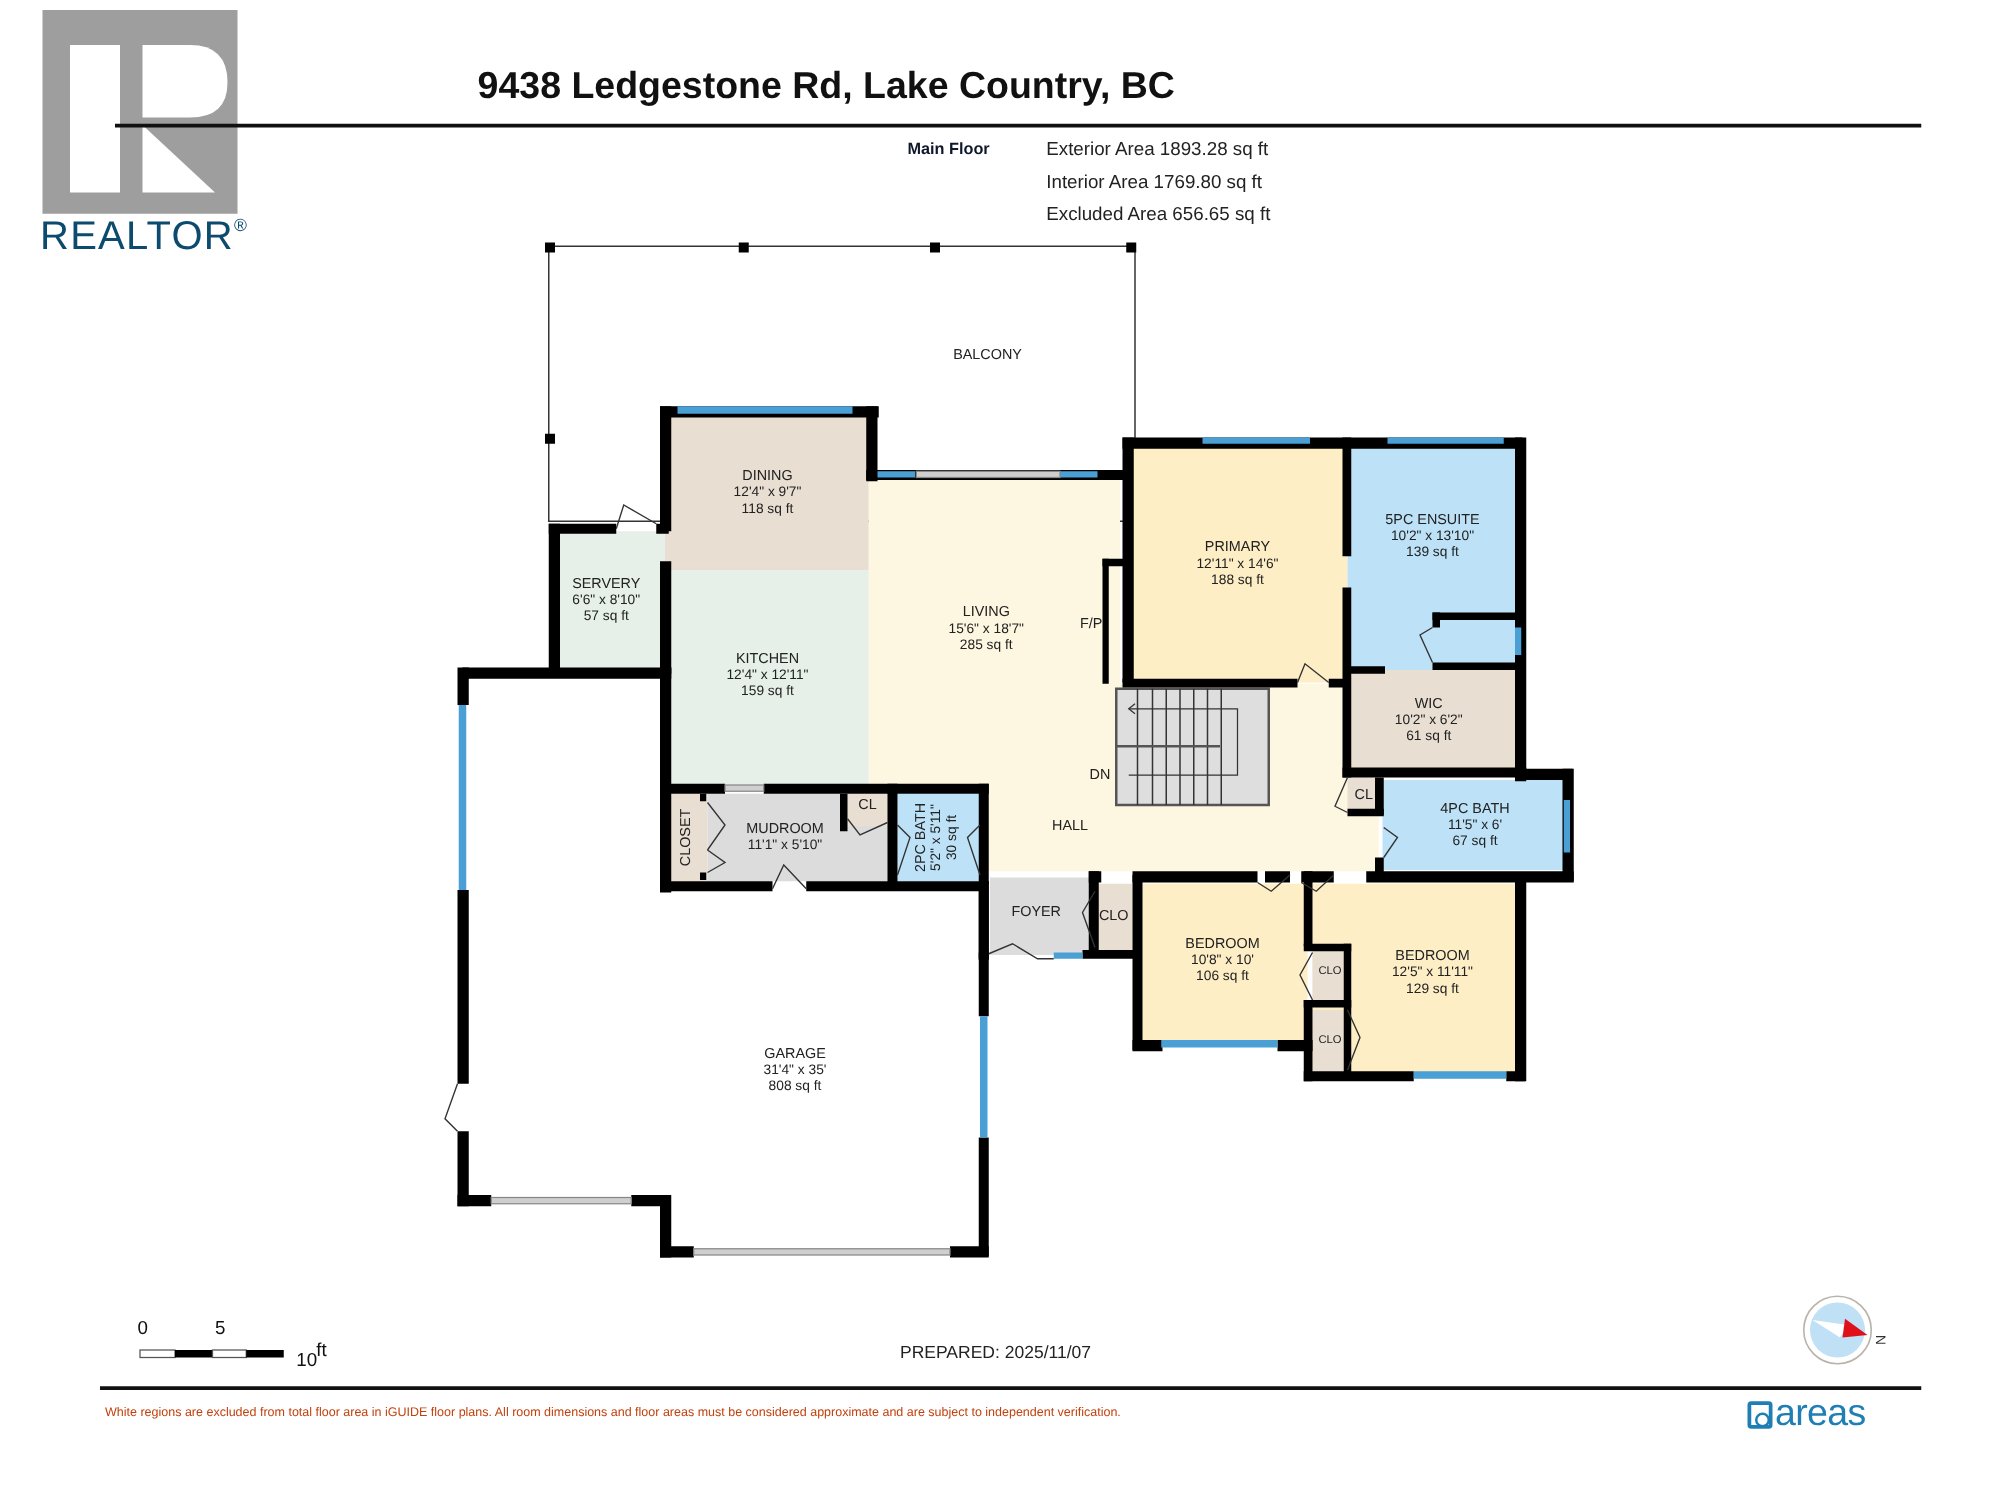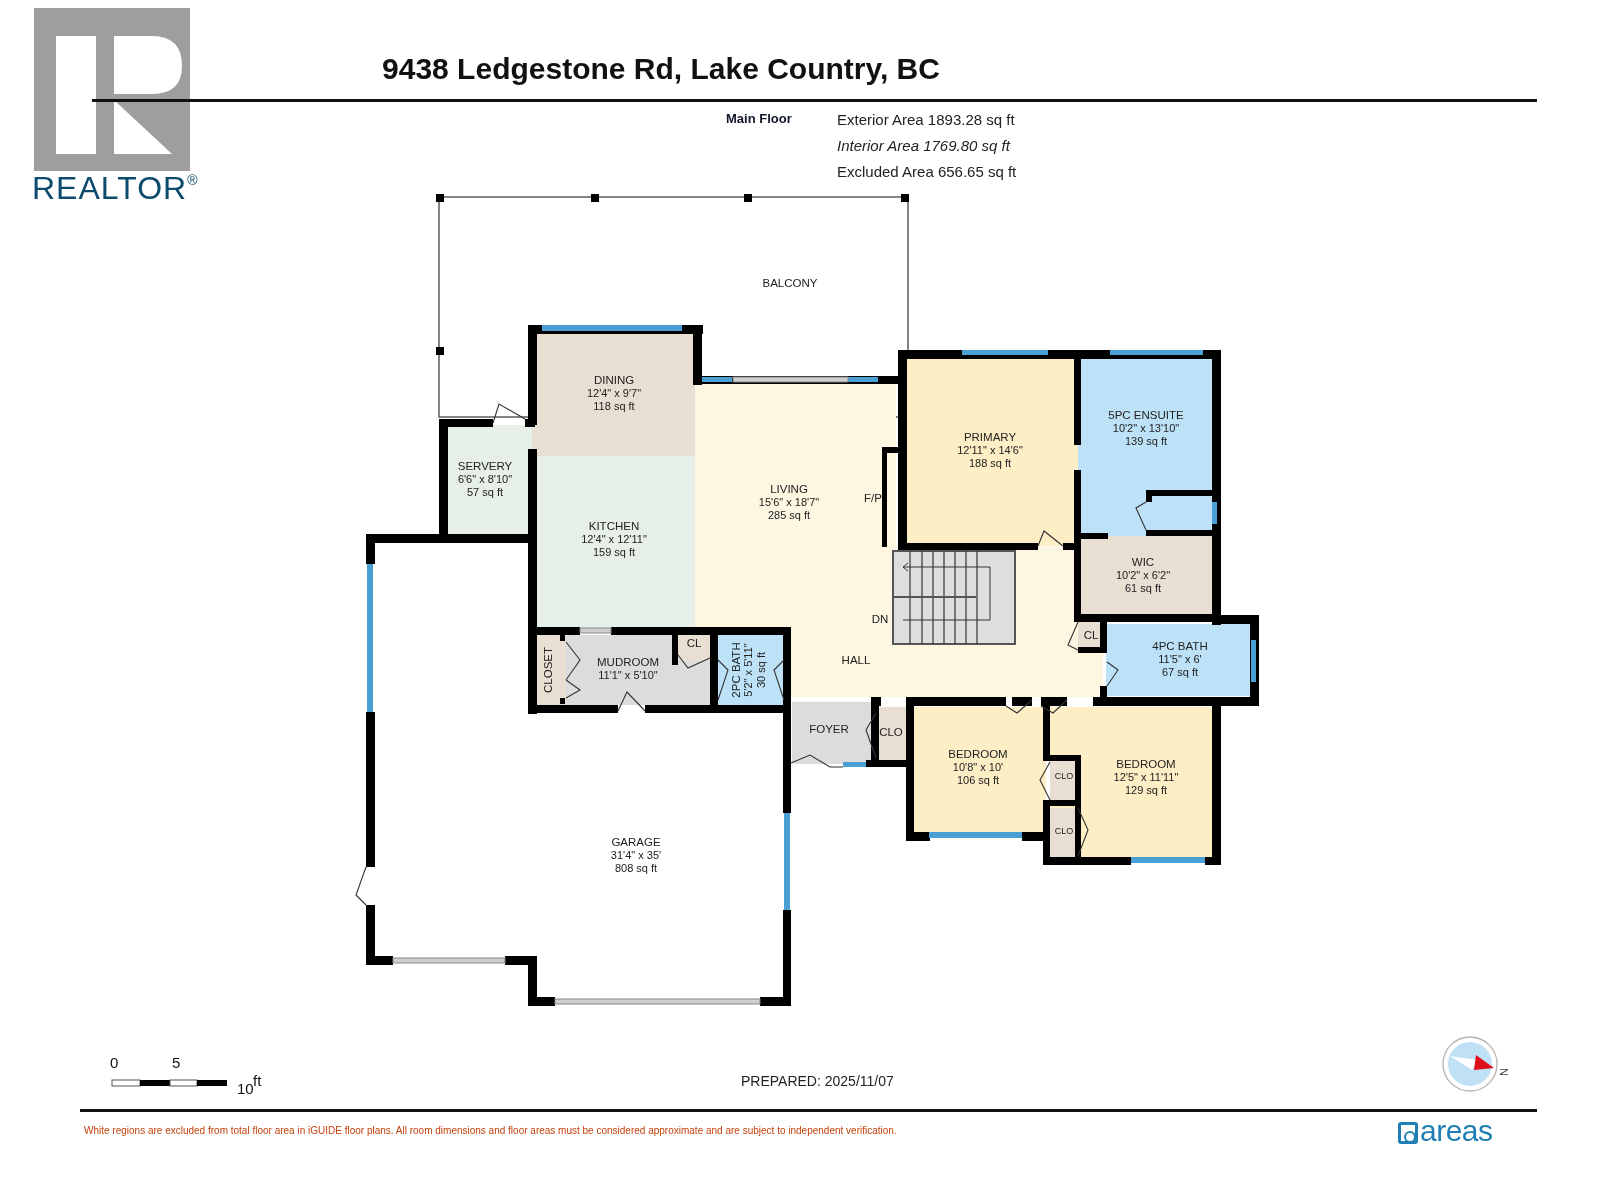--- a/index.html
+++ b/index.html
@@ -9,21 +9,21 @@
   .realtor-text { left: 32px; top: 170px; font-size: 32px; color: #0c4a6e; letter-spacing: 1px; font-family: "Liberation Sans", sans-serif; }
   .realtor-text sup { font-size: 14px; vertical-align: top; position: relative; top: 2px; }
   .title { left: 0; width: 1292px; top: 52px; text-align: center; font-size: 30px; font-weight: bold; color: #111; padding-left: 30px; box-sizing: border-box; }
   .rule { height: 3px; background: #111; }
   .floor-label { left: 726px; top: 111px; font-size: 13px; font-weight: bold; color: #0f172a; }
   .area-line { left: 824px; font-size: 15px; color: #222; margin-left: 13px; }
   svg.plan { position: absolute; left: 0; top: 0; }
   .room-label { font-family: "Liberation Sans", sans-serif; font-size: 11px; fill: #222; text-anchor: middle; }
   .room-name { font-size: 11.5px; }
   .scale-nums { font-size: 15px; color: #111; }
-  .prepared { left: 741px; top: 1073px; font-size: 14px; color: #222; }
+  .prepared { left: 720px; top: 1073px; font-size: 14px; color: #222; }
   .footnote { left: 84px; top: 1125px; font-size: 10px; color: #c2410c; }
   .iguide { left: 1398px; top: 1114px; font-size: 30px; color: #1f7fb4; font-family: "Liberation Sans", sans-serif; letter-spacing: -0.5px; }
   .iguide-box { display: inline-block; width: 20px; height: 22px; border: 3px solid #1f7fb4; border-radius: 3px; vertical-align: -3px; margin-right: 2px; box-sizing: border-box; position: relative; }
   .iguide-box::after { content: ""; position: absolute; left: 3px; top: 6px; width: 8px; height: 8px; border: 2px solid #1f7fb4; border-radius: 50%; }
 </style>
 </head>
 <body>
 
 <div class="abs realtor-logo">
   <svg width="156" height="163" viewBox="0 0 156 163">
@@ -32,21 +32,21 @@
     <polygon points="80,92 80,146 138,146" fill="#ffffff"></polygon>
   </svg>
 </div>
 <div class="abs realtor-text"><span>REALTOR</span><sup>®</sup></div>
 
 <div class="abs title">9438 Ledgestone Rd, Lake Country, BC</div>
 <div class="abs rule" style="left:92px; top:99px; width:1445px;"></div>
 
 <div class="abs floor-label">Main Floor</div>
 <div class="abs area-line" style="top:111px;">Exterior Area 1893.28 sq ft</div>
-<div class="abs area-line" style="top:137px;font-style:italic;">Interior Area 1769.80 sq ft</div>
+<div class="abs area-line" style="top:137px;">Interior Area 1769.80 sq ft</div>
 <div class="abs area-line" style="top:163px;">Excluded Area 656.65 sq ft</div>
 
 <svg class="plan" width="1600" height="1200" viewBox="0 0 1600 1200">
 
   <g>
     <rect x="439" y="197" width="469" height="220" fill="#ffffff" stroke="#333" stroke-width="1.2"></rect>
     <rect x="436" y="194" width="8" height="8" fill="#000"></rect>
     <rect x="591" y="194" width="8" height="8" fill="#000"></rect>
     <rect x="744" y="194" width="8" height="8" fill="#000"></rect>
     <rect x="901" y="194" width="8" height="8" fill="#000"></rect>

